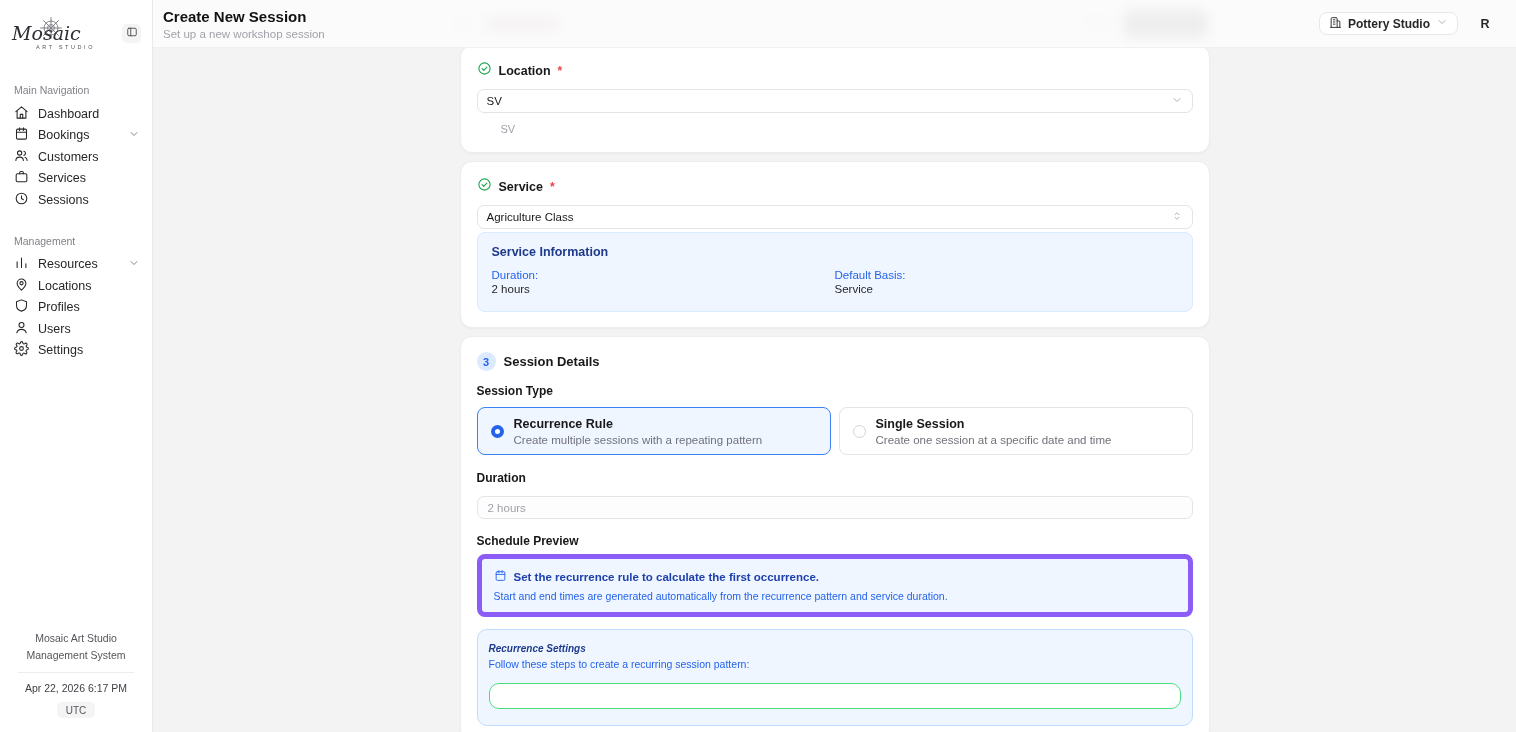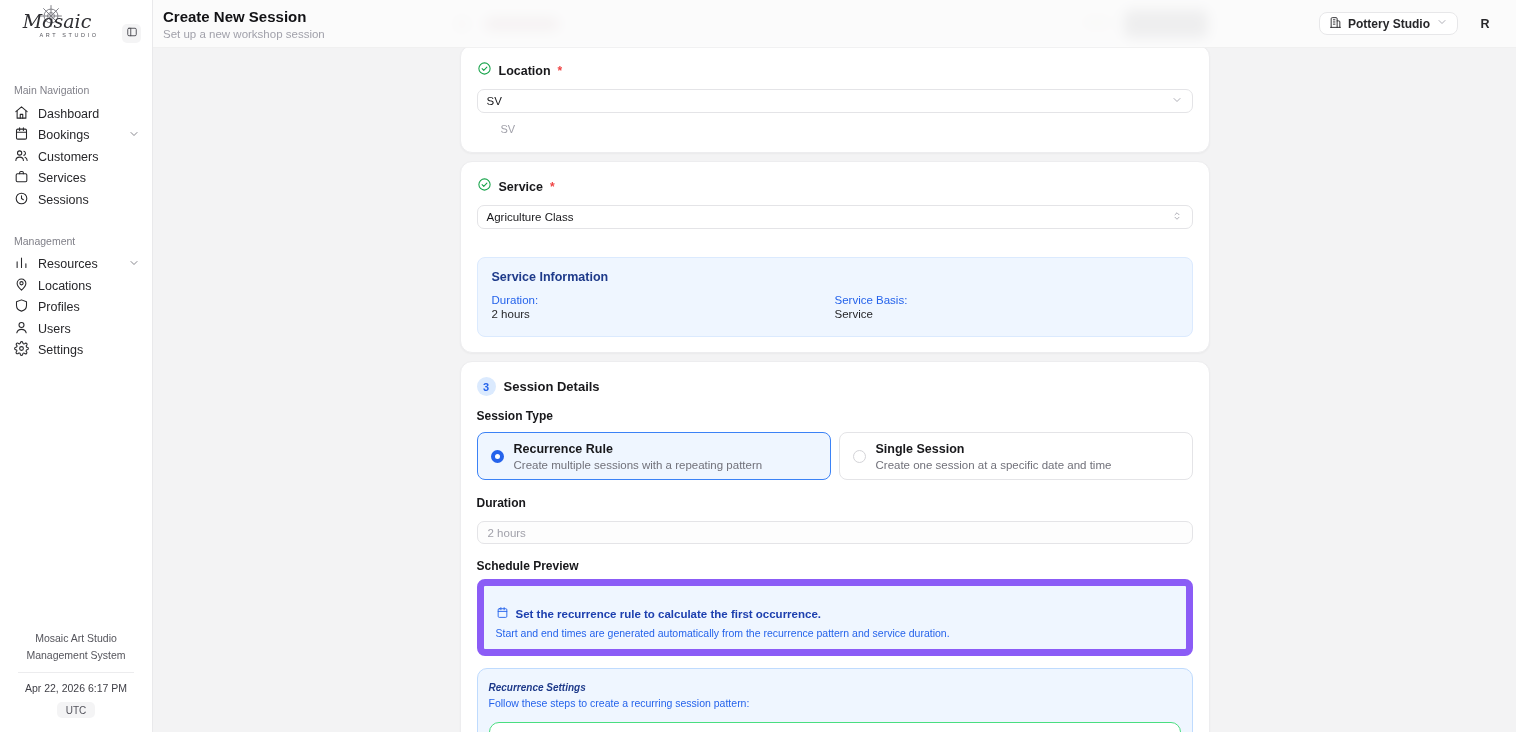--- a/index.html
+++ b/index.html
@@ -4,21 +4,21 @@
 <style>
   * { margin:0; padding:0; box-sizing:border-box; }
   html,body { width:1516px; height:732px; overflow:hidden; background:#f3f3f4;
     font-family:"Liberation Sans", sans-serif; -webkit-font-smoothing:antialiased; }
   .app { display:flex; width:1516px; height:732px; }
 
   
   .sidebar { width:153px; flex:none; background:#ffffff; border-right:1px solid #e9e9eb;
     display:flex; flex-direction:column; position:relative; }
   .side-top { height:64px; position:relative; }
-  .logo { position:absolute; left:12px; top:12px; width:90px;text-align:center; }
+  .logo { position:absolute; left:12px; top:24px; width:90px; }
   .logo-script { font-family:"DejaVu Serif", serif; font-style:italic; font-size:19px;
     color:#2f2f33; line-height:1; position:relative; z-index:2; }
   .logo-sub { font-size:5.5px; letter-spacing:2.6px; color:#55555c; margin:1px 0 0 24px; }
   .mandala { position:absolute; left:26px; top:-9px; z-index:1; opacity:.75; }
   .side-toggle { position:absolute; right:11px; top:24px; width:19px; height:19px;
     background:#f4f4f5; border:none; border-radius:5px; display:flex; align-items:center;
     justify-content:center; color:#3f3f46; cursor:pointer; }
   .nav { padding:8px 0 0 0; }
   .nav-section-label { font-size:10.5px; color:#808089; padding:0 14px; margin:12px 0 7px; }
   .nav-item { display:flex; align-items:center; gap:9px; height:21.5px; padding:0 12px 0 14px;
@@ -67,21 +67,21 @@
   .fld-head { display:flex; align-items:center; gap:7px; }
   .fld-label { font-size:12.5px; font-weight:bold; color:#18181b; }
   .req { color:#ef4444; font-size:12px; font-weight:bold; }
   .green { color:#16a34a; }
   .select { margin-top:9px; height:24px; border:1px solid #e4e4e7; border-radius:7px;
     display:flex; align-items:center; justify-content:space-between; padding:0 9px;
     font-size:11.5px; color:#18181b; background:#fff; cursor:pointer; }
   .select .chev { color:#a1a1aa; }
   .helper-sv { margin:10px 0 2px 24px; font-size:11px; color:#a1a1aa; }
 
-  .svc-info { margin-top:28px; background:#eff6ff; border:1px solid #dbeafe;
+  .svc-info { margin-top:3px; background:#eff6ff; border:1px solid #dbeafe;
     border-radius:8px; padding:12px 14px 16px; }
   .svc-title { font-size:12.5px; font-weight:bold; color:#1e3a8a; margin-bottom:10px; }
   .svc-grid { display:grid; grid-template-columns:1fr 1fr; row-gap:14px; }
   .svc-lab { font-size:11.5px; color:#2563eb; }
   .svc-val { font-size:11.5px; color:#27272a; margin-top:2px; }
 
   .step-head { display:flex; align-items:center; gap:8px; margin-bottom:13px; }
   .step-badge { width:19px; height:19px; border-radius:50%; background:#dbeafe; color:#2563eb;
     font-size:11px; font-weight:bold; display:flex; align-items:center; justify-content:center; }
   .step-title { font-size:13px; font-weight:bold; color:#18181b; }
@@ -95,22 +95,22 @@
   .rdot.on { border:4px solid #2563eb; }
   .rc-title { font-size:12.5px; font-weight:bold; color:#18181b; line-height:1.2; }
   .rc-desc { font-size:11.5px; color:#71717a; margin-top:2px; }
   .gap16 { margin-top:16px; }
   .gap15 { margin-top:15px; }
   .txt-input { width:100%; height:23px; border:1px solid #e4e4e7; border-radius:7px;
     padding:0 10px; font-size:11.5px; color:#18181b; background:#fdfdfd; outline:none;
     font-family:"Liberation Sans", sans-serif; margin-top:5px; }
   .txt-input::placeholder { color:#a1a1aa; }
 
-  .notice { margin-top:6px; background:#eff6ff; border:7px solid #8b5cf6; border-radius:8px;
-    padding:19px 12px 10px; }
+  .notice { margin-top:6px; background:#eff6ff; border:5px solid #8b5cf6; border-radius:8px;
+    padding:9px 12px 10px; }
   .notice-row { display:flex; align-items:center; gap:7px; }
   .notice-title { font-size:11.5px; font-weight:bold; color:#1e40af; }
   .notice-sub { font-size:10.5px; color:#2563eb; margin-top:4px; }
   .blue-ic { color:#2563eb; }
 
   .rec-panel { margin-top:12px; background:#eff6ff; border:1px solid #bfdbfe;
     border-radius:10px; padding:13px 11px 16px; }
   .rec-title { font-size:10px; font-weight:bold; color:#1e3a8a;font-style:italic; }
   .rec-sub { font-size:10.5px; color:#2563eb; margin:4px 0 13px; }
   .green-card { background:#fff; border:1.5px solid #4ade80; border-radius:10px; padding:12px 13px; }
@@ -303,21 +303,21 @@
                 </svg></span>
           </div>
           <div class="svc-info">
             <div class="svc-title">Service Information</div>
             <div class="svc-grid">
               <div>
                 <div class="svc-lab">Duration:</div>
                 <div class="svc-val">2 hours</div>
               </div>
               <div>
-                <div class="svc-lab">Service Basis:</div>
+                <div class="svc-lab">Default Basis:</div>
                 <div class="svc-val">Service</div>
               </div>
             </div>
           </div>
         </section>
 
         <section class="card" style="margin-top:4px">
           <div class="step-head">
             <span class="step-badge">3</span>
             <span class="step-title">Session Details</span>

